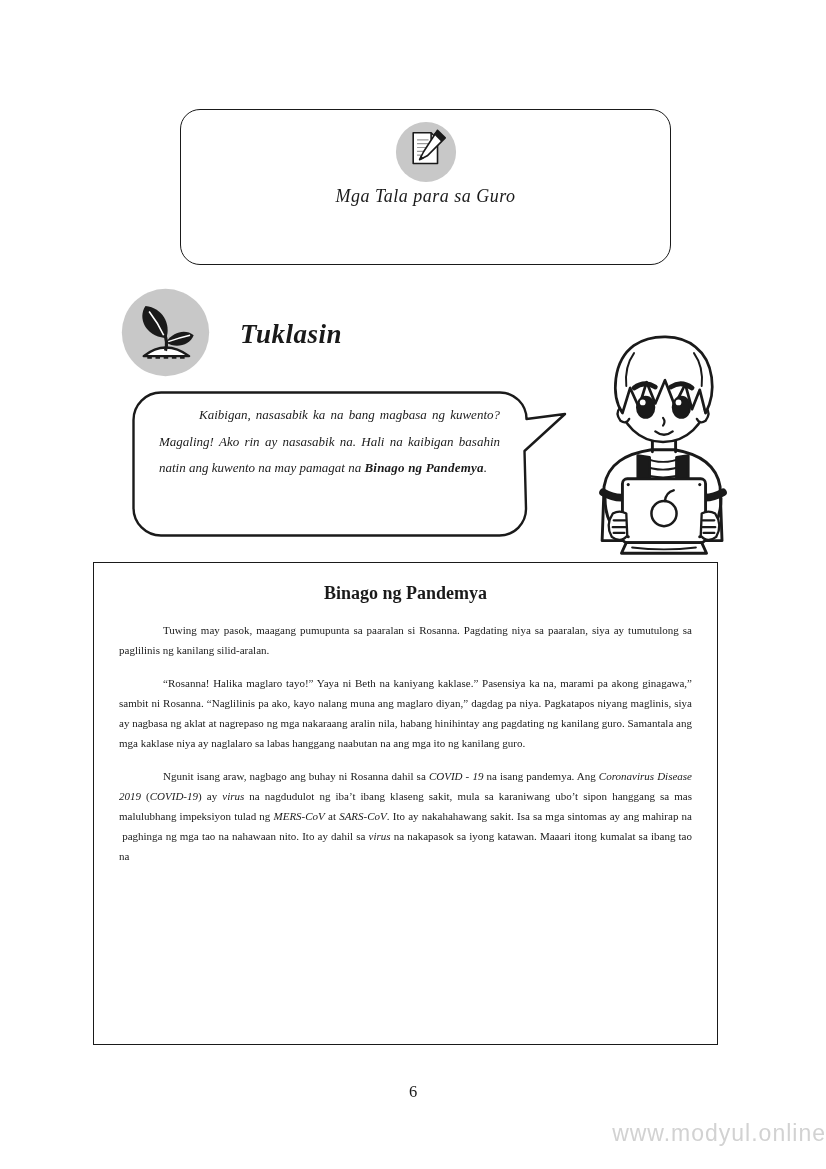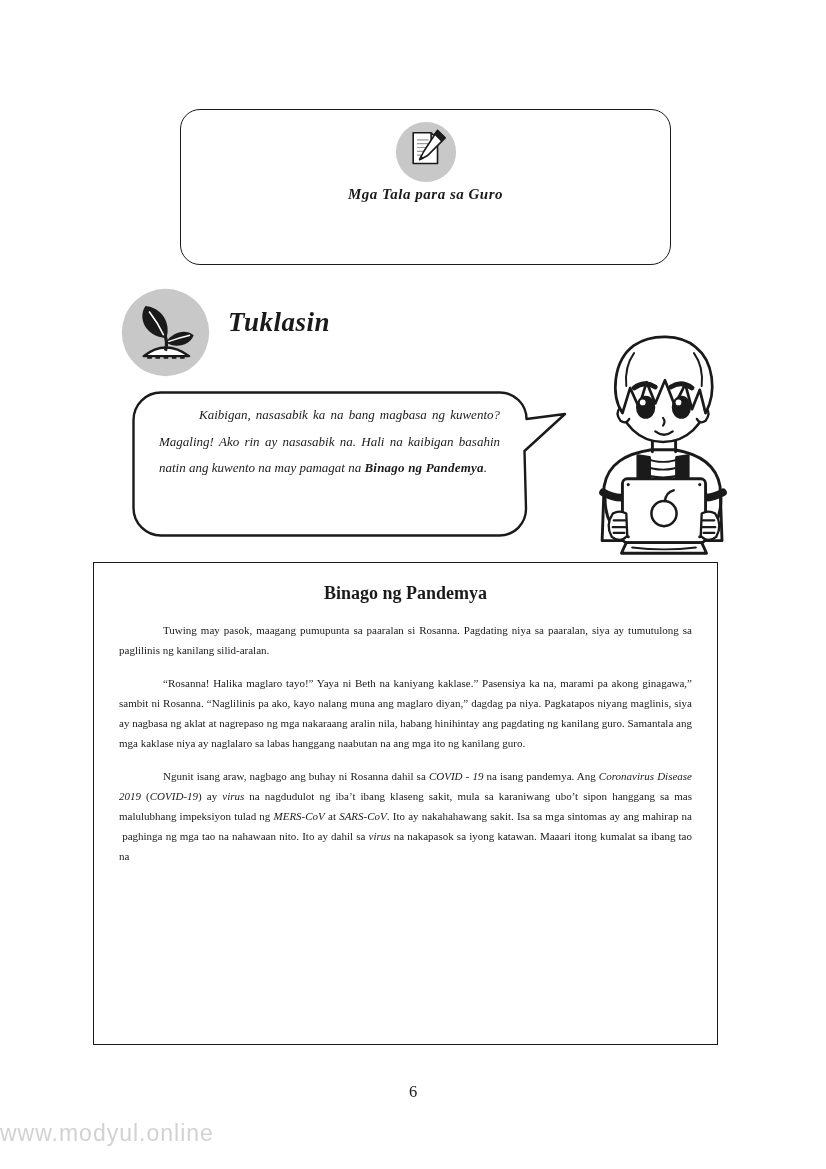--- a/index.html
+++ b/index.html
@@ -19,22 +19,22 @@
     left: 180px; top: 109px;
     width: 491px; height: 156px;
     border: 1.6px solid var(--ink, #1a1a1a);
     border-radius: 20px;
     text-align: center;
     box-sizing: border-box;
   }
   .icon-circle { display:block; }
   .note-icon { width: 64px; height: 64px; margin: 10px auto 2px; }
   .note-title {
-    font-size: 15px;
-    font-weight: bold;
+    font-size: 18px;
+    font-weight: normal;
     font-style: italic;
     margin: 2px 0 8px;
     letter-spacing: .5px;
   }
   .note-line {
     font-style: italic;
     font-size: 16.5px;
     line-height: 21.5px;
     margin: 0 10px;
   }
@@ -45,21 +45,21 @@
     position: absolute;
     left: 120px; top: 287px;
     width: 91px; height: 91px;
   }
   .tuklasin-title {
     position: absolute;
     left: 228px; top: 307px;
     font-size: 27px;
     font-weight: bold;
     font-style: italic;
-    margin: 0;
+    margin: 12px;
     letter-spacing: .5px;
   }
 
   
   .bubble-wrap {
     position: absolute;
     left: 132px; top: 391px;
     width: 440px; height: 147px;
   }
   .bubble-shape { position:absolute; left:0; top:0; }
@@ -111,21 +111,21 @@
   
   .page-number {
     position: absolute;
     left: 0; right: 0; top: 1082px;
     text-align: center;
     font-size: 16.5px;
   }
   .watermark {
     position: absolute;
     left: 0; right: 0; top: 1120px;
-    text-align: left;
+    text-align: right;
     font-family: "Liberation Sans", sans-serif;
     font-size: 23px;
     color: var(--watermark, #d2d2d2);
     letter-spacing: 1px;
   }
 
   svg { display:block; }
 </style>
 </head>
 <body>

